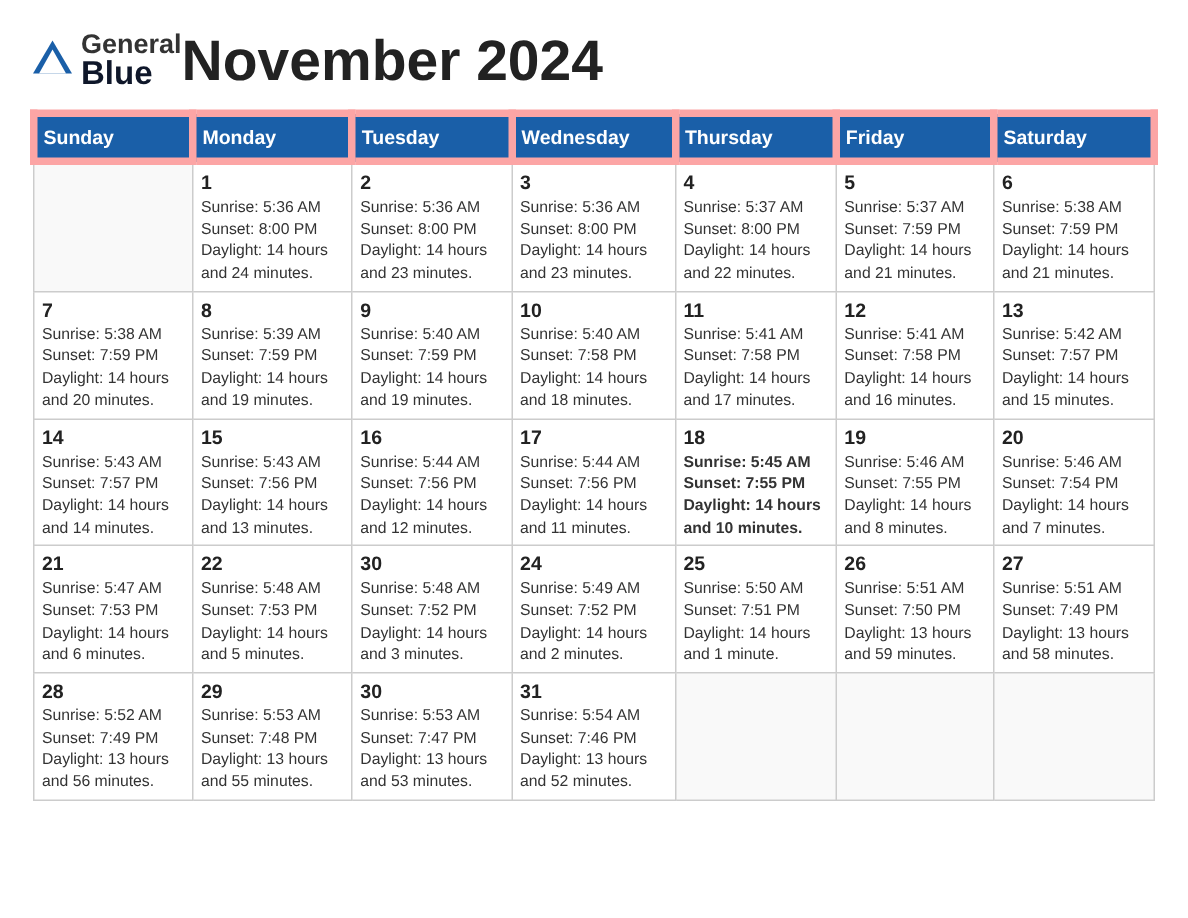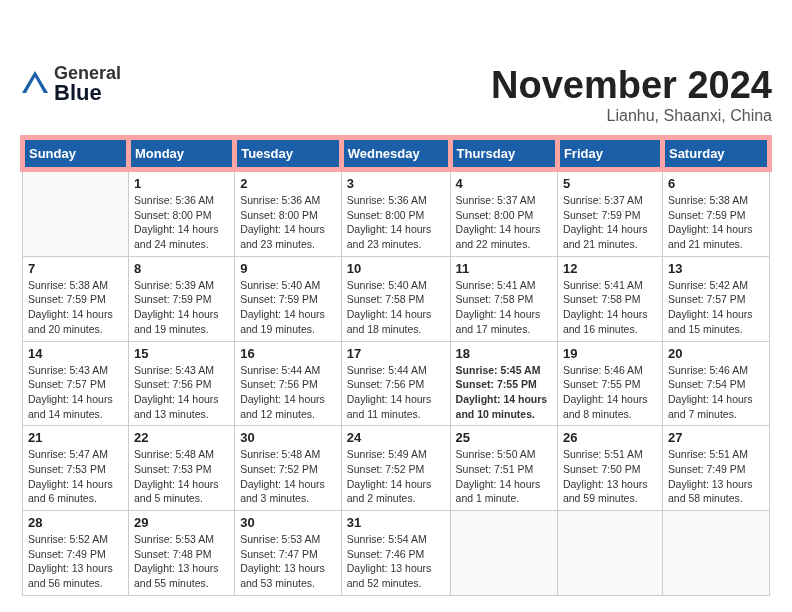--- a/index.html
+++ b/index.html
@@ -5,24 +5,23 @@
     * { box-sizing: border-box; margin: 0; padding: 0; }
     body {
       font-family: Arial, sans-serif;
       background: #fff;
       width: 792px;
       min-height: 612px;
       padding: 20px;
     }
     .header {
       display: flex;
-      justify-content: space-between;
+      justify-content: flex-start;
       align-items: flex-start;
       margin-bottom: 10px;
-      margin-top: 44px;
     }
     .logo {
       display: flex;
       align-items: center;
     }
     .logo-text {
       display: flex;
       flex-direction: column;
       line-height: 1;
     }
@@ -100,21 +99,20 @@
       <polygon points="15,2 28,24 2,24" fill="#1a5fa8"></polygon>
       <polygon points="15,8 24,24 6,24" fill="#fff"></polygon>
     </svg>
     <div class="logo-text">
       <span class="logo-general">General</span>
       <span class="logo-blue">Blue</span>
     </div>
   </div>
   <div class="title-block">
     <div class="month-year">November 2024</div>
-    <div class="location">Lianhu, Shaanxi, China</div>
   </div>
 </div>
 
 <table class="calendar">
   <thead>
     <tr>
       <th>Sunday</th>
       <th>Monday</th>
       <th>Tuesday</th>
       <th>Wednesday</th>

